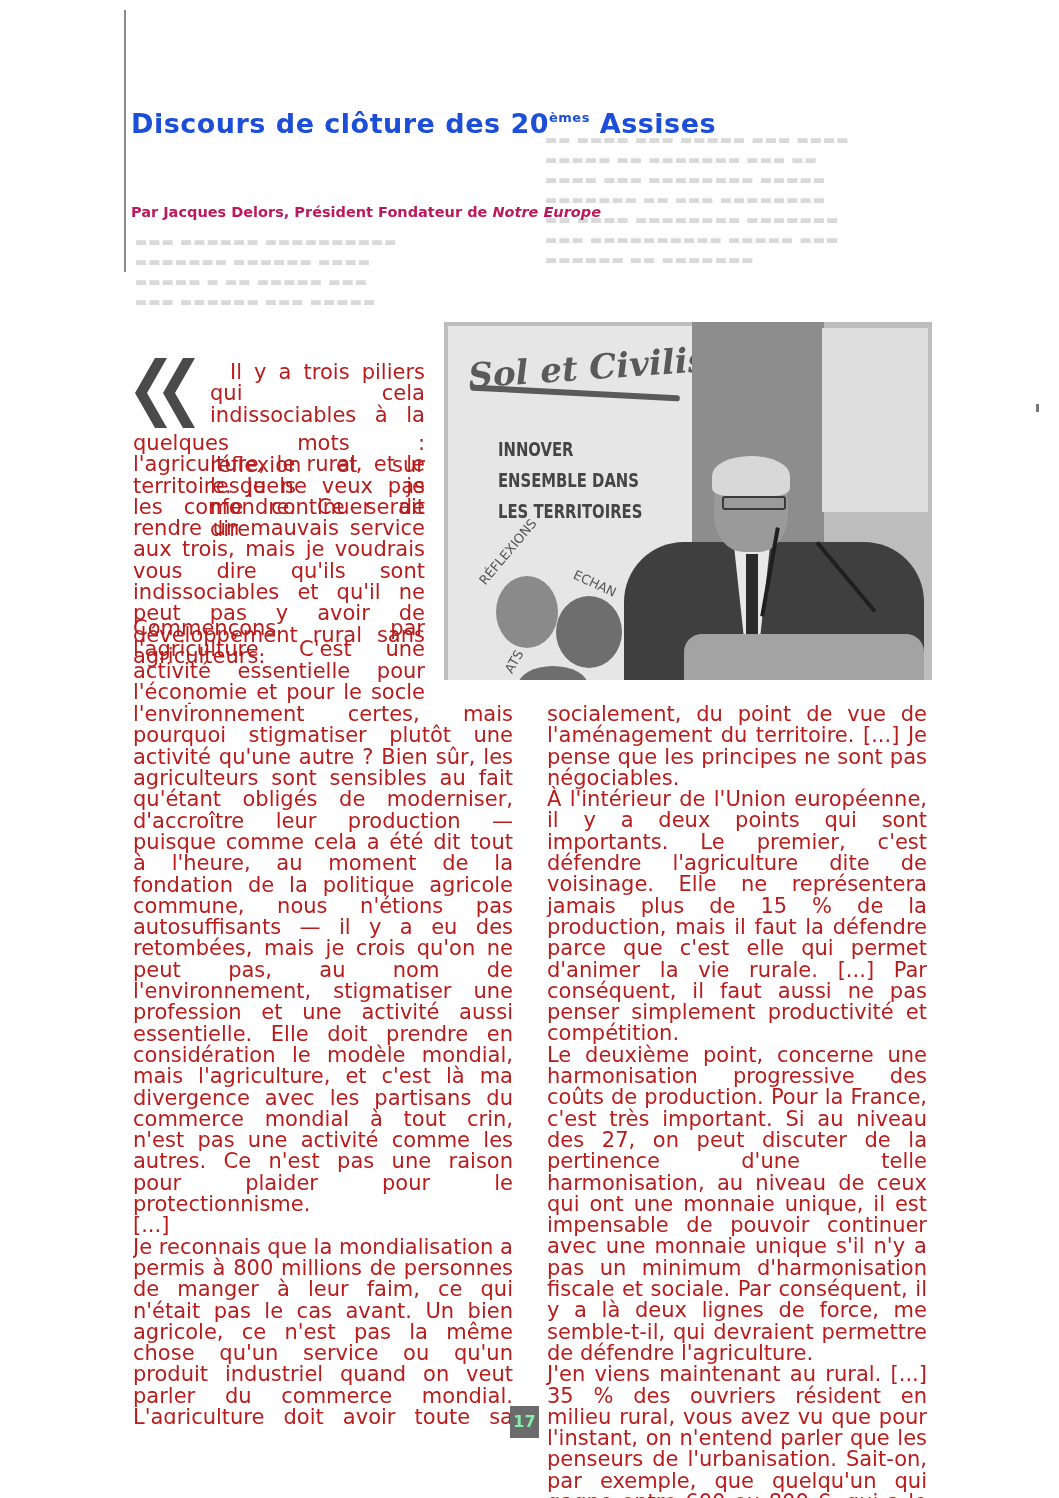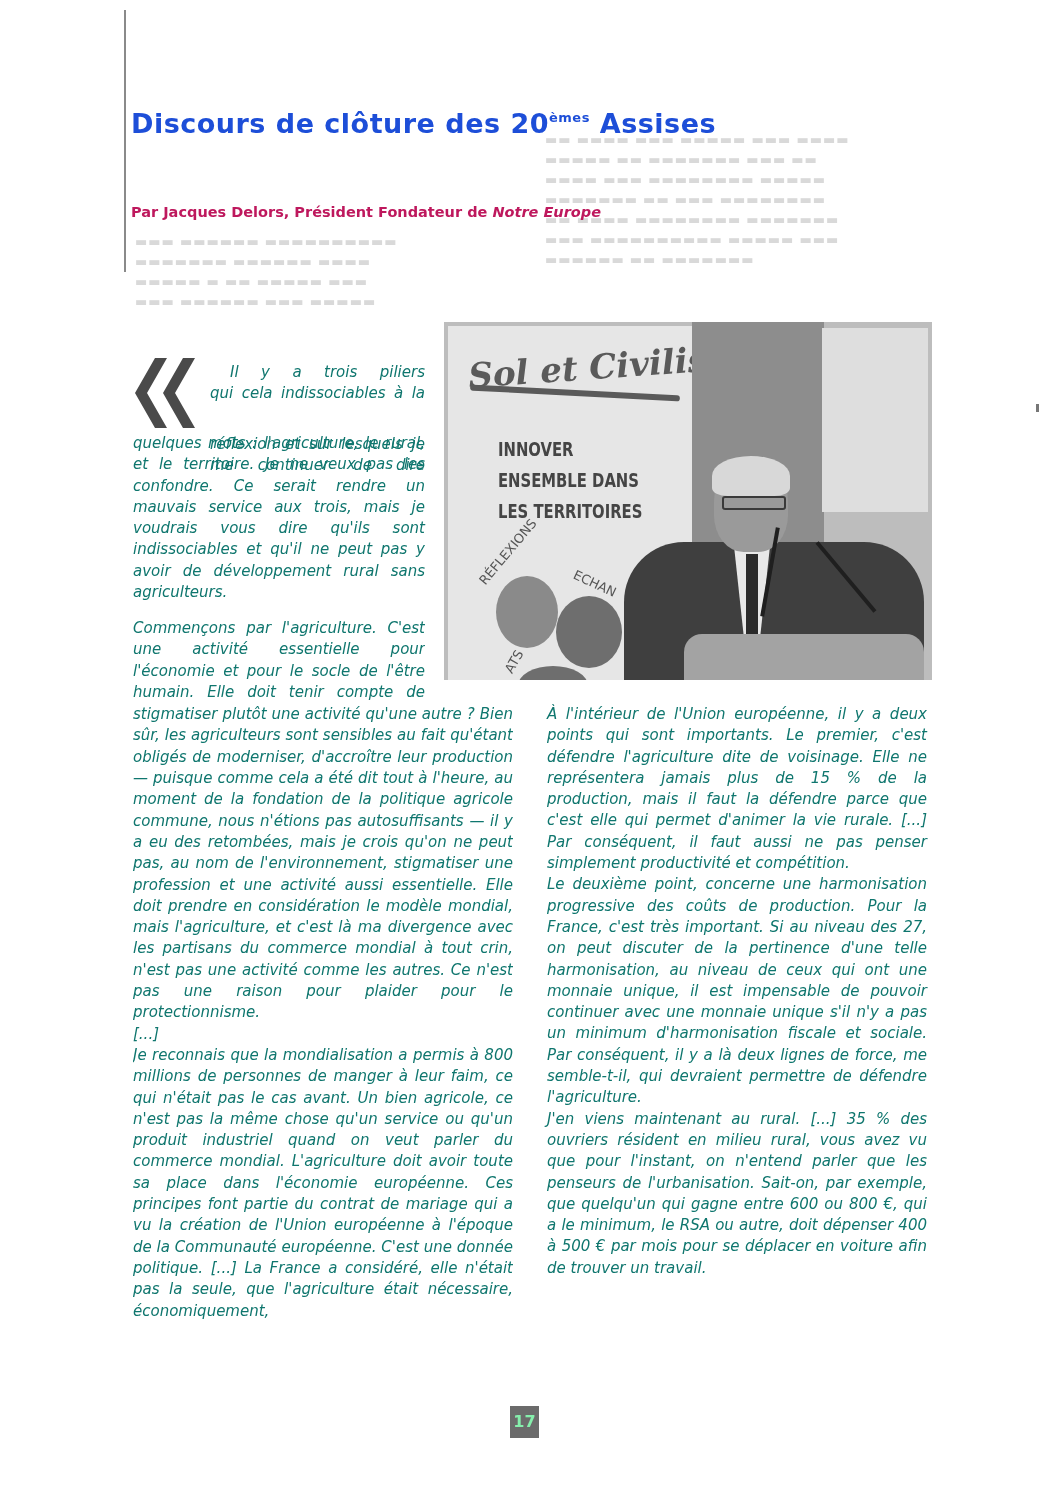--- a/index.html
+++ b/index.html
@@ -12,21 +12,21 @@
   .title {
     position: absolute; left: 131px; top: 108px; margin: 0;
     font-family: "DejaVu Sans", sans-serif; font-weight: bold; font-size: 27px; color: #1d4ed8; letter-spacing: 0.5px;
   }
   .title sup { font-size: 13px; vertical-align: top; position: relative; top: 2px; }
   .byline {
     position: absolute; left: 131px; top: 204px; margin: 0;
     font-weight: bold; font-size: 14.5px; color: #be185d;
   }
   .byline i { font-style: italic; }
-  .col { position: absolute; font-size: 15px; line-height: 21.3px; text-align: justify; color: #0f766e; font-style: italic; }
+  .col { position: absolute; font-size: 21px; line-height: 21.3px; text-align: justify; color: #b91c1c; }
   .col p { margin: 0; }
   .quote-mark {
     position: absolute; left: 133px; top: 358px; width: 64px; height: 70px;
   }
   .photo {
     position: absolute; left: 444px; top: 322px; width: 488px; height: 358px; background: #bdbdbd; overflow: hidden;
   }
   .banner { position: absolute; left: 4px; top: 4px; width: 244px; height: 354px; background: #e6e6e6; }
   .banner-logo { position: absolute; left: 20px; top: 18px; font-family: "DejaVu Serif", serif; font-style: italic; font-weight: bold; font-size: 34px; color: #5a5a5a; transform: rotate(-4deg); white-space: nowrap; }
   .banner-logo-line { position: absolute; left: 22px; top: 64px; width: 210px; height: 6px; background: #5a5a5a; border-radius: 3px; transform: rotate(3deg); }
@@ -114,20 +114,21 @@
   <div class="speaker-tie"></div>
   <div class="speaker-head"></div>
   <div class="speaker-hair"></div>
   <div class="speaker-glasses"></div>
   <div class="mic" style="left:324px; top:205px; transform: rotate(10deg);"></div>
   <div class="mic" style="left:400px; top:210px; transform: rotate(-40deg);"></div>
   <div class="lectern"></div>
 </div>
 
 <div class="col" style="left:547px; top:704px; width:380px;">
+  <p>socialement, du point de vue de l'aménagement du territoire. [...] Je pense que les principes ne sont pas négociables.</p>
   <p>À l'intérieur de l'Union européenne, il y a deux points qui sont importants. Le premier, c'est défendre l'agriculture dite de voisinage. Elle ne représentera jamais plus de 15 % de la production, mais il faut la défendre parce que c'est elle qui permet d'animer la vie rurale. [...] Par conséquent, il faut aussi ne pas penser simplement productivité et compétition.</p>
   <p>Le deuxième point, concerne une harmonisation progressive des coûts de production. Pour la France, c'est très important. Si au niveau des 27, on peut discuter de la pertinence d'une telle harmonisation, au niveau de ceux qui ont une monnaie unique, il est impensable de pouvoir continuer avec une monnaie unique s'il n'y a pas un minimum d'harmonisation fiscale et sociale. Par conséquent, il y a là deux lignes de force, me semble-t-il, qui devraient permettre de défendre l'agriculture.</p>
   <p>J'en viens maintenant au rural. [...] 35 % des ouvriers résident en milieu rural, vous avez vu que pour l'instant, on n'entend parler que les penseurs de l'urbanisation. Sait-on, par exemple, que quelqu'un qui gagne entre 600 ou 800 €, qui a le minimum, le RSA ou autre, doit dépenser 400 à 500 € par mois pour se déplacer en voiture afin de trouver un travail.</p>
 </div>
 
 <div class="speck"></div>
 
 <div class="page-number">17</div>
 
 </body></html>

